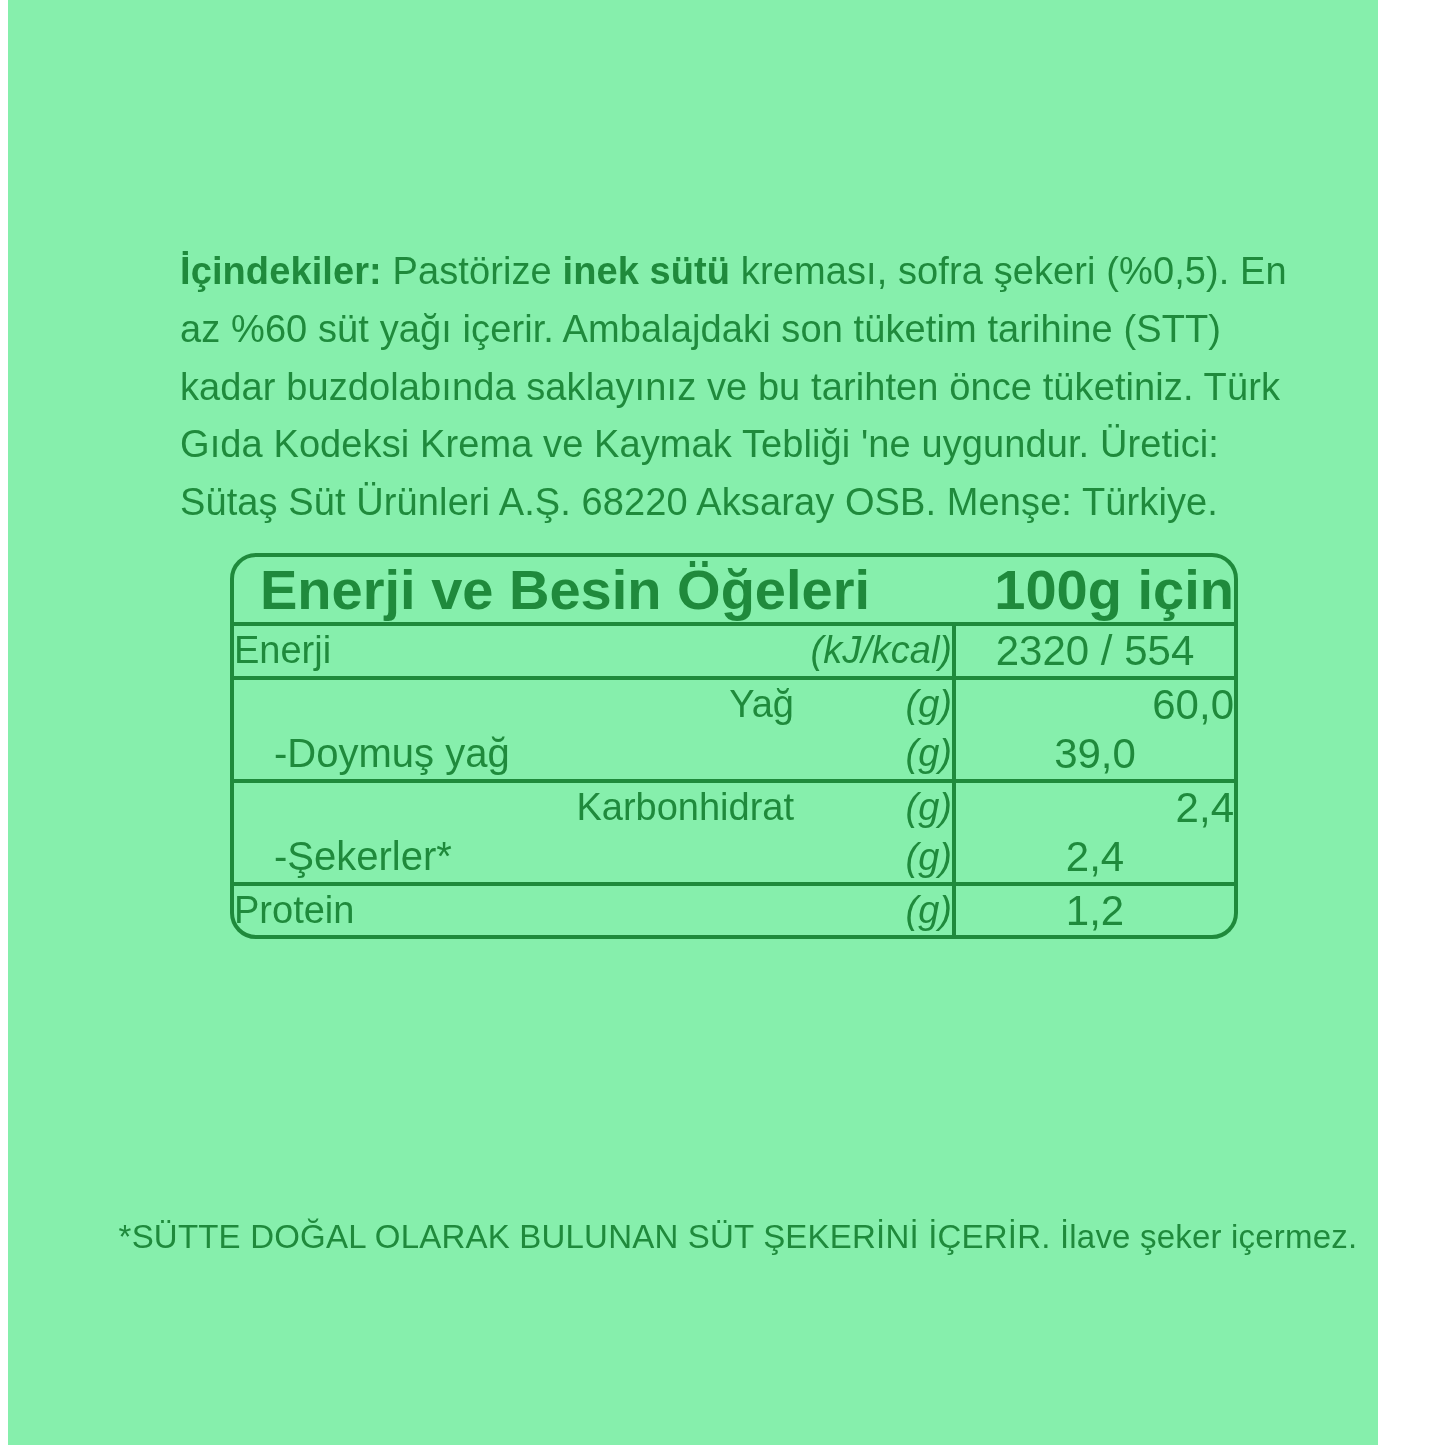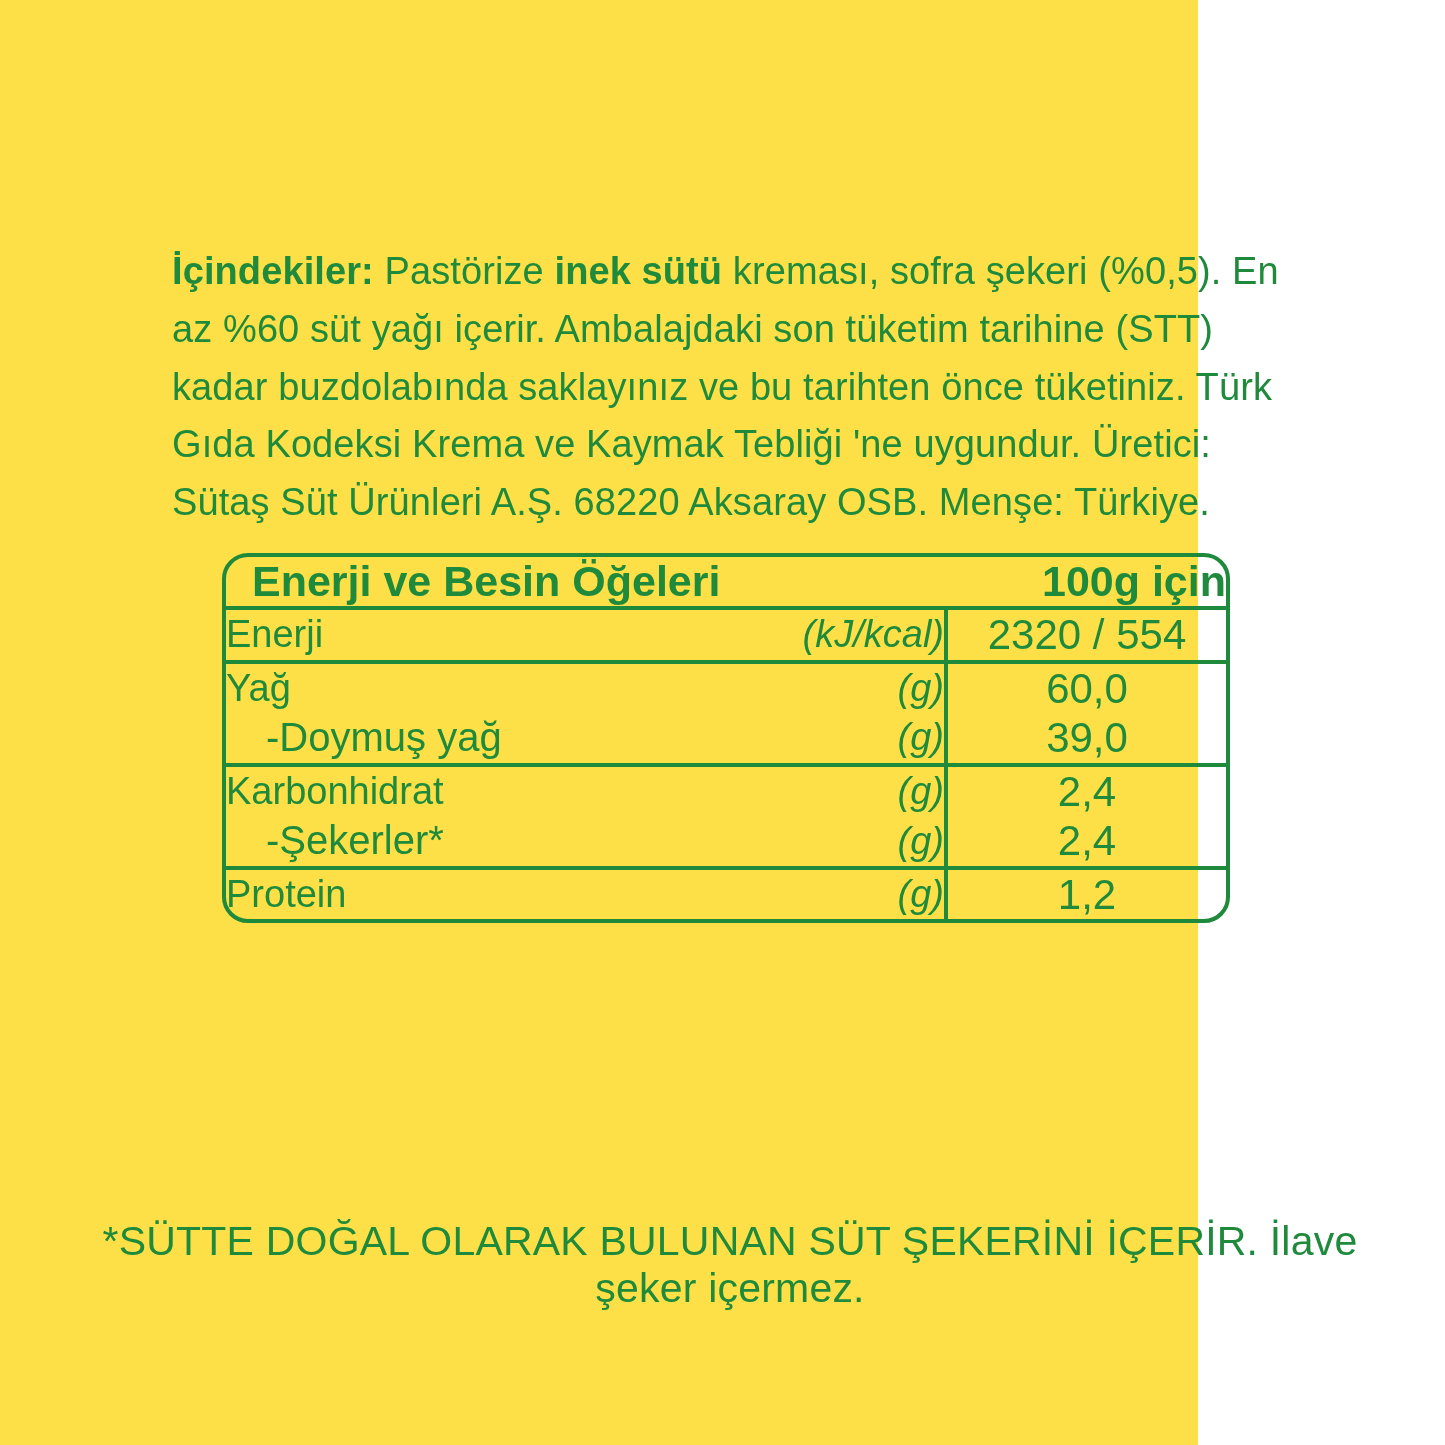--- a/index.html
+++ b/index.html
@@ -11,25 +11,25 @@
     width: 1445px;
     height: 1445px;
     font-family: "Liberation Sans", sans-serif;
     color: #1f8a3c;
     position: relative;
     overflow: hidden;
   }
 
   .page {
     position: absolute;
-    left: 0;
+    left: 8px;
     top: 0;
-    width: 1198px;
+    width: 1370px;
     height: 1445px;
-    background: #fde047;
+    background: #86efac;
   }
 
   
   .ingredients {
     position: absolute;
     left: 172px;
     top: 205px;
     width: 1115px;
     font-size: 38px;
     line-height: 1.52;
@@ -62,21 +62,21 @@
   }
   table.nutrition td {
     padding: 0;
     vertical-align: middle;
   }
   .col-name   { width: 56%; }
   .col-unit   { width: 16%; }
   .col-value  { width: 28%; }
 
   .hdr td {
-    font-size: 43px;
+    font-size: 56px;
     font-weight: bold;
     padding: 12px 0 14px 0;
   }
   .hdr .hdr-title {
     padding-left: 26px;
   }
   .hdr .hdr-value {
     text-align: right;
   }
 
@@ -101,31 +101,31 @@
     border-right: 4px solid #1f8a3c;
     line-height: 1.18;
     font-style: italic;
   }
   .cell-value {
     text-align: center;
     font-size: 42px;
     line-height: 1.18;
   }
 
-  .r-main td { padding-top: 12px; padding-bottom: 4px; }
+  .r-main td { padding-top: 12px; padding-bottom: 4px; text-align: right; }
   .r-sub  td { padding-top: 0px;  padding-bottom: 12px; }
   .r-single td { padding-top: 12px; padding-bottom: 12px; }
 
   
   .footnote {
     position: absolute;
     left: 85px;
     top: 1218px;
     width: 1290px;
-    font-size: 41px;
+    font-size: 33px;
     color: #1f8a3c;
     letter-spacing: 0.2px;
     text-align: center;
   }
 </style>
 </head>
 <body>
 
 <div class="page">
 

